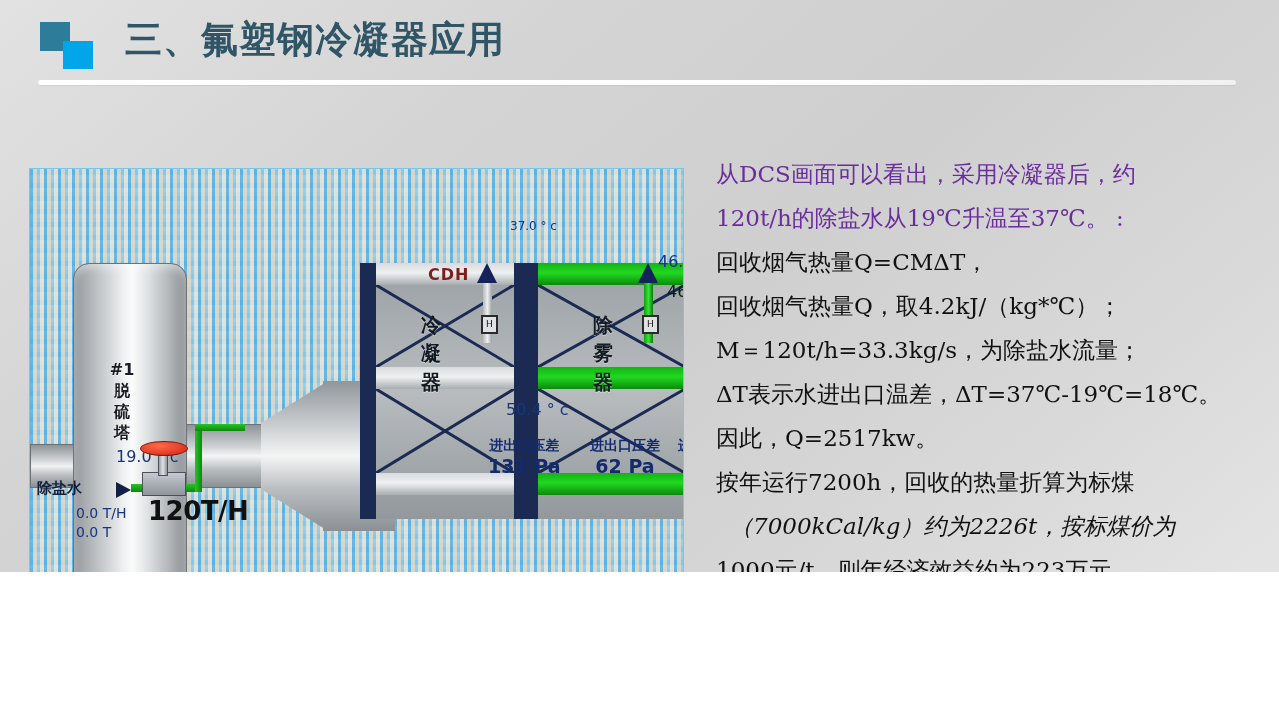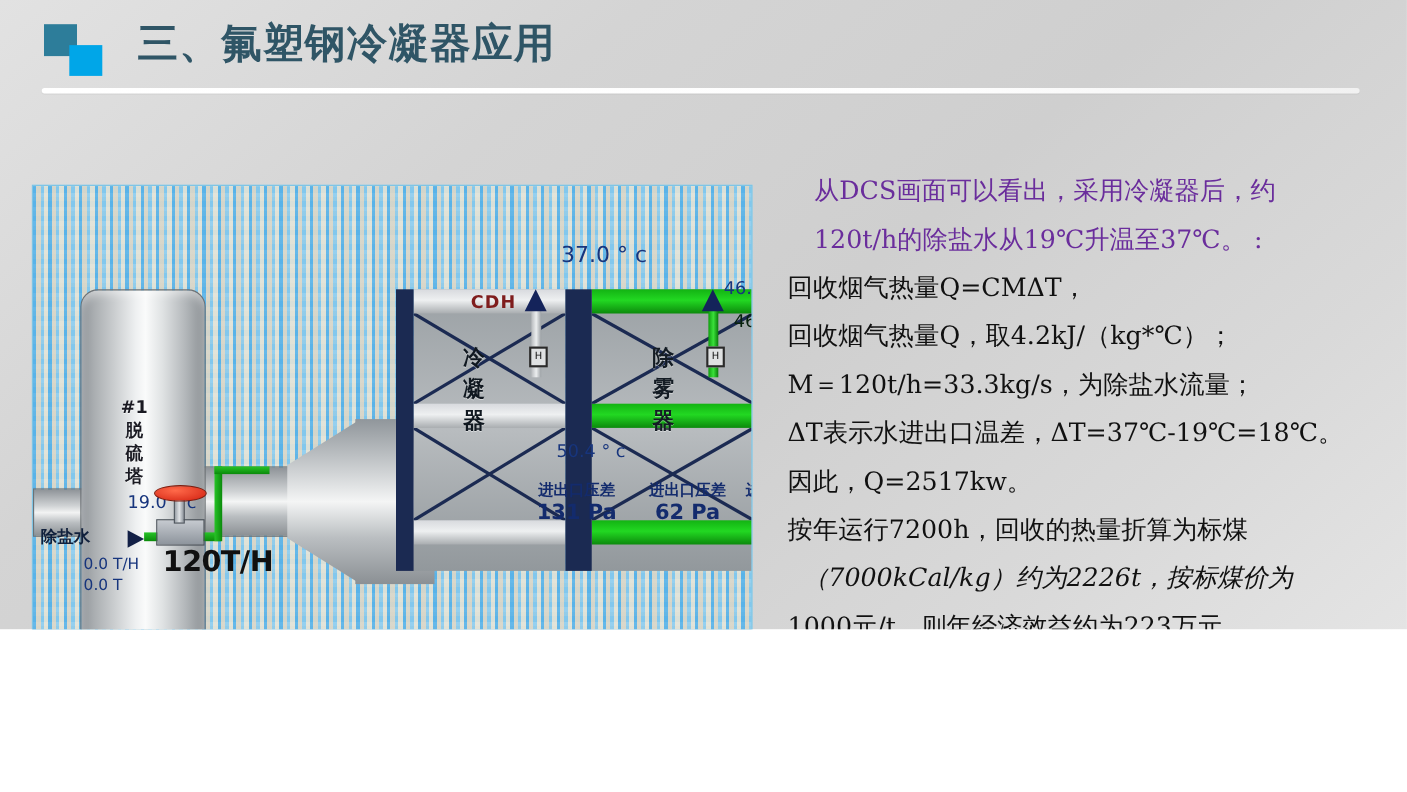--- a/index.html
+++ b/index.html
@@ -193,21 +193,21 @@
   #hm-left  { left: 451px; top: 146px; }
   #hm-right { left: 612px; top: 146px; }
 
   .dcs-num {
     position: absolute;
     font-family: "DejaVu Sans", "Liberation Sans", sans-serif;
     color: #17357d;
     font-size: 15px;
     white-space: nowrap;
   }
-  #temp-top-left   { left: 480px; top: 50px;  font-size: 20px; }
+  #temp-top-left   { left: 480px; top: 50px;  font-size: 12px; }
   #temp-top-right  { left: 628px; top: 83px;  font-size: 16px; }
   #temp-green-num  { left: 637px; top: 113px; font-size: 16px; color:#07210d; }
   #temp-bottom     { left: 476px; top: 231px; font-size: 16px; }
   #temp-inlet      { left: 86px;  top: 278px; font-size: 16px; }
 
   
   #inlet-label {
     position: absolute; left: 7px; top: 310px;
     font-family: "DejaVu Sans", sans-serif; font-size: 15px;
     font-weight: bold; color: #10203c; white-space: nowrap;
@@ -306,21 +306,21 @@
     position: absolute; left: 716px; top: 152px;
     width: 540px;
   }
   .body-line {
     font-family: "DejaVu Serif", "Liberation Serif", serif;
     font-size: 23px;
     line-height: 44px;
     color: #111111;
     white-space: nowrap;
   }
-  .body-line.accent { color: #6a2d9c; margin-left: 24px; }
+  .body-line.accent { color: #6a2d9c; }
   .body-line.indent { padding-left: 14px; font-style: italic; }
 </style>
 </head>
 <body>
 
 <div id="slide">
 
   <div id="deco-square-dark"></div>
   <div id="deco-square-bright"></div>
   <div id="slide-title">三、氟塑钢冷凝器应用</div>

